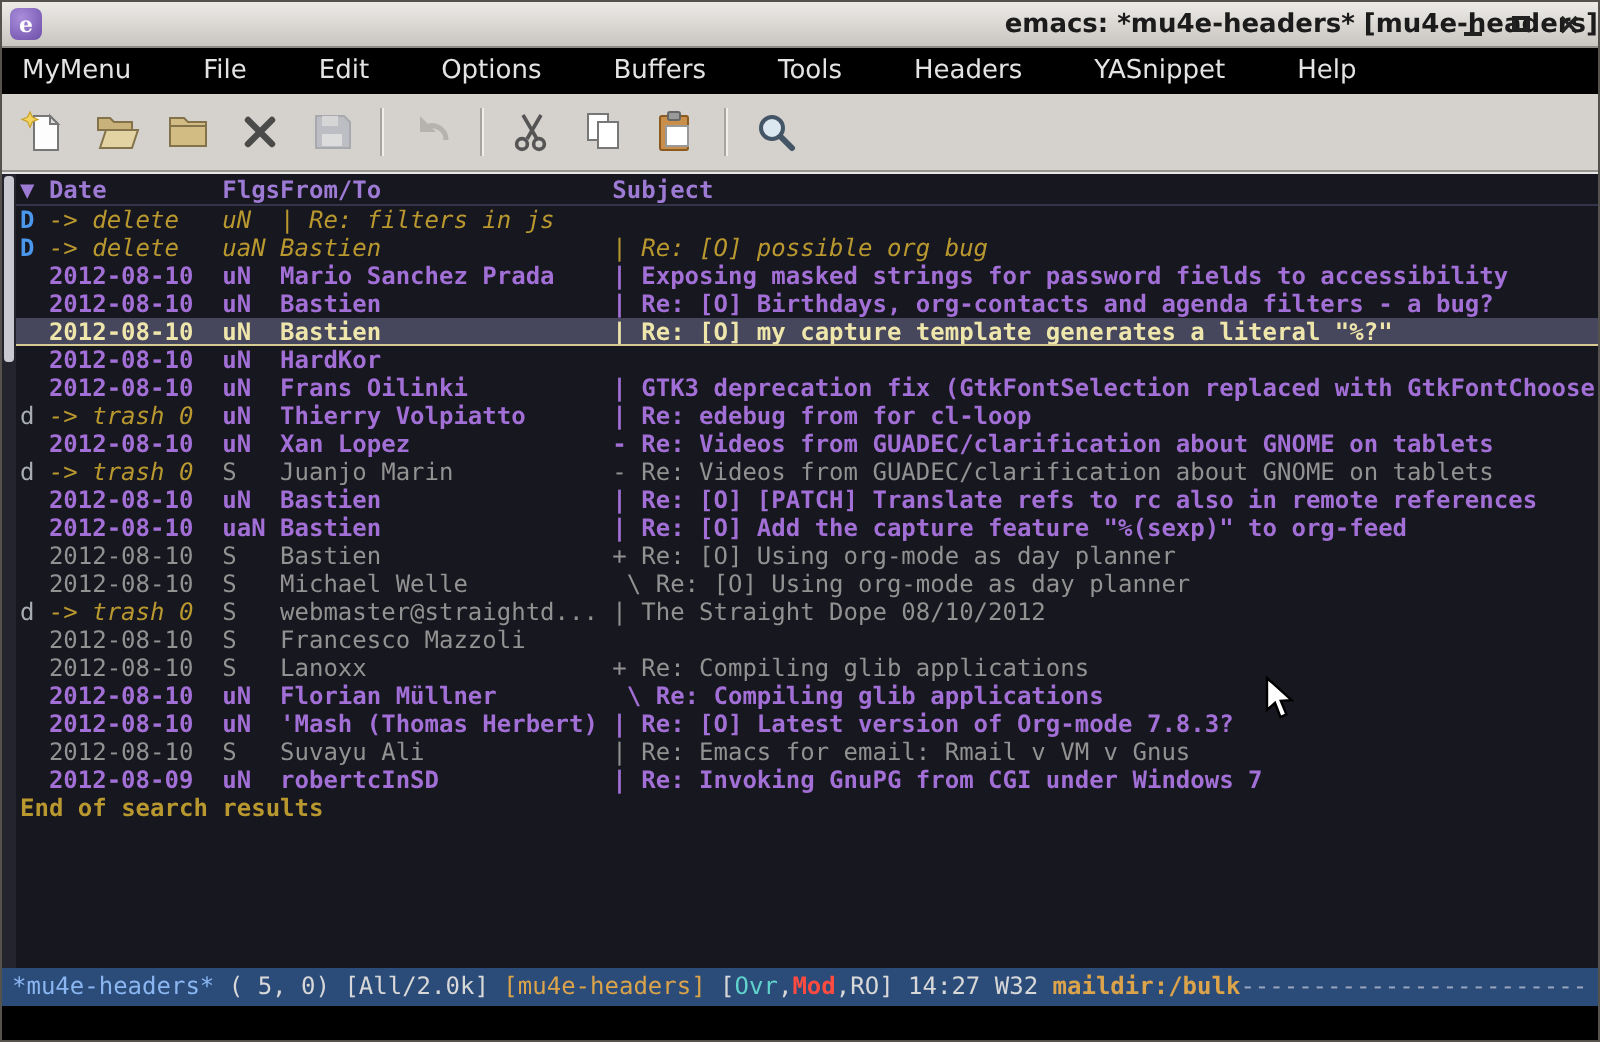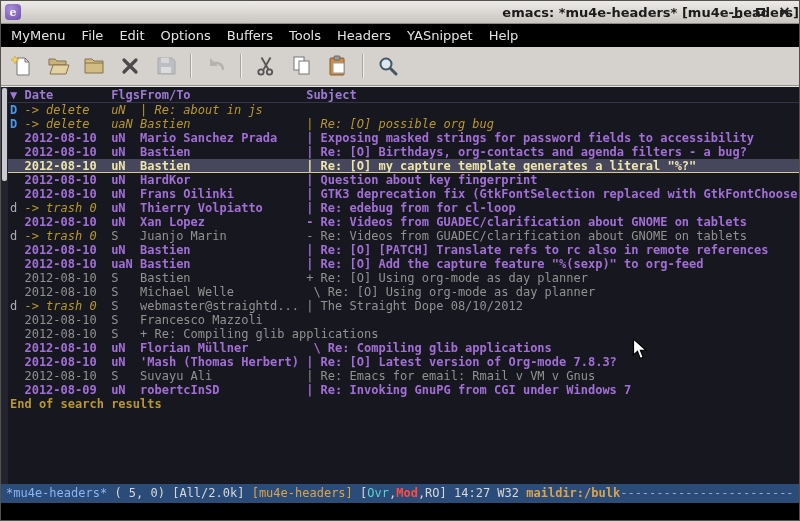--- a/index.html
+++ b/index.html
@@ -38,21 +38,21 @@
     display: flex; align-items: center; justify-content: center;
     color: #222;
   }
   .glyph-min { width: 9px; height: 2px; background: #222; margin-top: 9px; }
   .glyph-max { width: 9px; height: 8px; border: 2px solid #222; }
   .glyph-close { font-size: 15px; font-weight: bold; line-height: 15px; }
 
   
   .menubar {
     height: 23px; flex: none; background: #000;
-    display: flex; align-items: flex-start; padding-left: 2px;
+    display: flex; align-items: flex-start; padding-left: 2px; gap: 20px;
   }
   .menu-item { color: #e4e4e4; font-size: 13px; line-height: 23px; padding: 0 8px; cursor: default; }
 
   
   .toolbar {
     height: 39px; flex: none; background: #d5d1cc;
     border-bottom: 1px solid #97938e;
     display: flex; align-items: center; padding-left: 6px; gap: 6px;
   }
   .tool-btn {
@@ -223,37 +223,37 @@
 
   <div class="editor">
     <div class="header-line">
       <span class="c-mark">▼</span>
       <span class="c-date">Date</span>
       <span class="c-flags">Flgs</span>
       <span class="c-from">From/To</span>
       <span class="c-subject">Subject</span>
     </div>
     <div>
-        <div class="msg-row face-deleted"><span class="c-mark mark-blue">D</span><span class="c-date date-mark">-&gt; delete</span><span class="c-flags">uN</span><span class="c-subject">| Re: about in js</span></div>
+        <div class="msg-row face-deleted"><span class="c-mark mark-blue">D</span><span class="c-date date-mark">-&gt; delete</span><span class="c-flags">uN</span><span class="c-subject">| Re: filters in js</span></div>
         <div class="msg-row face-deleted"><span class="c-mark mark-blue">D</span><span class="c-date date-mark">-&gt; delete</span><span class="c-flags">uaN</span><span class="c-from">Bastien</span><span class="c-subject">| Re: [O] possible org bug</span></div>
         <div class="msg-row face-unread"><span class="c-mark"></span><span class="c-date">2012-08-10</span><span class="c-flags">uN</span><span class="c-from">Mario Sanchez Prada</span><span class="c-subject">| Exposing masked strings for password fields to accessibility</span></div>
         <div class="msg-row face-unread"><span class="c-mark"></span><span class="c-date">2012-08-10</span><span class="c-flags">uN</span><span class="c-from">Bastien</span><span class="c-subject">| Re: [O] Birthdays, org-contacts and agenda filters - a bug?</span></div>
         <div class="msg-row face-current"><span class="c-mark"></span><span class="c-date">2012-08-10</span><span class="c-flags">uN</span><span class="c-from">Bastien</span><span class="c-subject">| Re: [O] my capture template generates a literal "%?"</span></div>
-        <div class="msg-row face-unread"><span class="c-mark"></span><span class="c-date">2012-08-10</span><span class="c-flags">uN</span><span class="c-from">HardKor</span><span class="c-subject">| Question about key fingerprint</span></div>
+        <div class="msg-row face-unread"><span class="c-mark"></span><span class="c-date">2012-08-10</span><span class="c-flags">uN</span><span class="c-from">HardKor</span></div>
         <div class="msg-row face-unread"><span class="c-mark"></span><span class="c-date">2012-08-10</span><span class="c-flags">uN</span><span class="c-from">Frans Oilinki</span><span class="c-subject">| GTK3 deprecation fix (GtkFontSelection replaced with GtkFontChooser)</span></div>
         <div class="msg-row face-unread"><span class="c-mark mark-gray">d</span><span class="c-date date-mark">-&gt; trash 0</span><span class="c-flags">uN</span><span class="c-from">Thierry Volpiatto</span><span class="c-subject">| Re: edebug from for cl-loop</span></div>
         <div class="msg-row face-unread"><span class="c-mark"></span><span class="c-date">2012-08-10</span><span class="c-flags">uN</span><span class="c-from">Xan Lopez</span><span class="c-subject">- Re: Videos from GUADEC/clarification about GNOME on tablets</span></div>
         <div class="msg-row face-read"><span class="c-mark mark-gray">d</span><span class="c-date date-mark">-&gt; trash 0</span><span class="c-flags">S</span><span class="c-from">Juanjo Marin</span><span class="c-subject">- Re: Videos from GUADEC/clarification about GNOME on tablets</span></div>
         <div class="msg-row face-unread"><span class="c-mark"></span><span class="c-date">2012-08-10</span><span class="c-flags">uN</span><span class="c-from">Bastien</span><span class="c-subject">| Re: [O] [PATCH] Translate refs to rc also in remote references</span></div>
         <div class="msg-row face-unread"><span class="c-mark"></span><span class="c-date">2012-08-10</span><span class="c-flags">uaN</span><span class="c-from">Bastien</span><span class="c-subject">| Re: [O] Add the capture feature "%(sexp)" to org-feed</span></div>
         <div class="msg-row face-read"><span class="c-mark"></span><span class="c-date">2012-08-10</span><span class="c-flags">S</span><span class="c-from">Bastien</span><span class="c-subject">+ Re: [O] Using org-mode as day planner</span></div>
         <div class="msg-row face-read"><span class="c-mark"></span><span class="c-date">2012-08-10</span><span class="c-flags">S</span><span class="c-from">Michael Welle</span><span class="c-subject"> \ Re: [O] Using org-mode as day planner</span></div>
         <div class="msg-row face-read"><span class="c-mark mark-gray">d</span><span class="c-date date-mark">-&gt; trash 0</span><span class="c-flags">S</span><span class="c-from">webmaster@straightd...</span><span class="c-subject">| The Straight Dope 08/10/2012</span></div>
         <div class="msg-row face-read"><span class="c-mark"></span><span class="c-date">2012-08-10</span><span class="c-flags">S</span><span class="c-from">Francesco Mazzoli</span></div>
-        <div class="msg-row face-read"><span class="c-mark"></span><span class="c-date">2012-08-10</span><span class="c-flags">S</span><span class="c-subject">+ Re: Compiling glib applications</span></div>
+        <div class="msg-row face-read"><span class="c-mark"></span><span class="c-date">2012-08-10</span><span class="c-flags">S</span><span class="c-from">Lanoxx</span><span class="c-subject">+ Re: Compiling glib applications</span></div>
         <div class="msg-row face-unread"><span class="c-mark"></span><span class="c-date">2012-08-10</span><span class="c-flags">uN</span><span class="c-from">Florian Müllner</span><span class="c-subject"> \ Re: Compiling glib applications</span></div>
         <div class="msg-row face-unread"><span class="c-mark"></span><span class="c-date">2012-08-10</span><span class="c-flags">uN</span><span class="c-from">'Mash (Thomas Herbert)</span><span class="c-subject">| Re: [O] Latest version of Org-mode 7.8.3?</span></div>
         <div class="msg-row face-read"><span class="c-mark"></span><span class="c-date">2012-08-10</span><span class="c-flags">S</span><span class="c-from">Suvayu Ali</span><span class="c-subject">| Re: Emacs for email: Rmail v VM v Gnus</span></div>
         <div class="msg-row face-unread"><span class="c-mark"></span><span class="c-date">2012-08-09</span><span class="c-flags">uN</span><span class="c-from">robertcInSD</span><span class="c-subject">| Re: Invoking GnuPG from CGI under Windows 7</span></div>
       </div>
     <div class="end-line">End of search results</div>
     <div class="scrollbar">
       <div class="scroll-thumb"></div>
     </div>
   </div>

